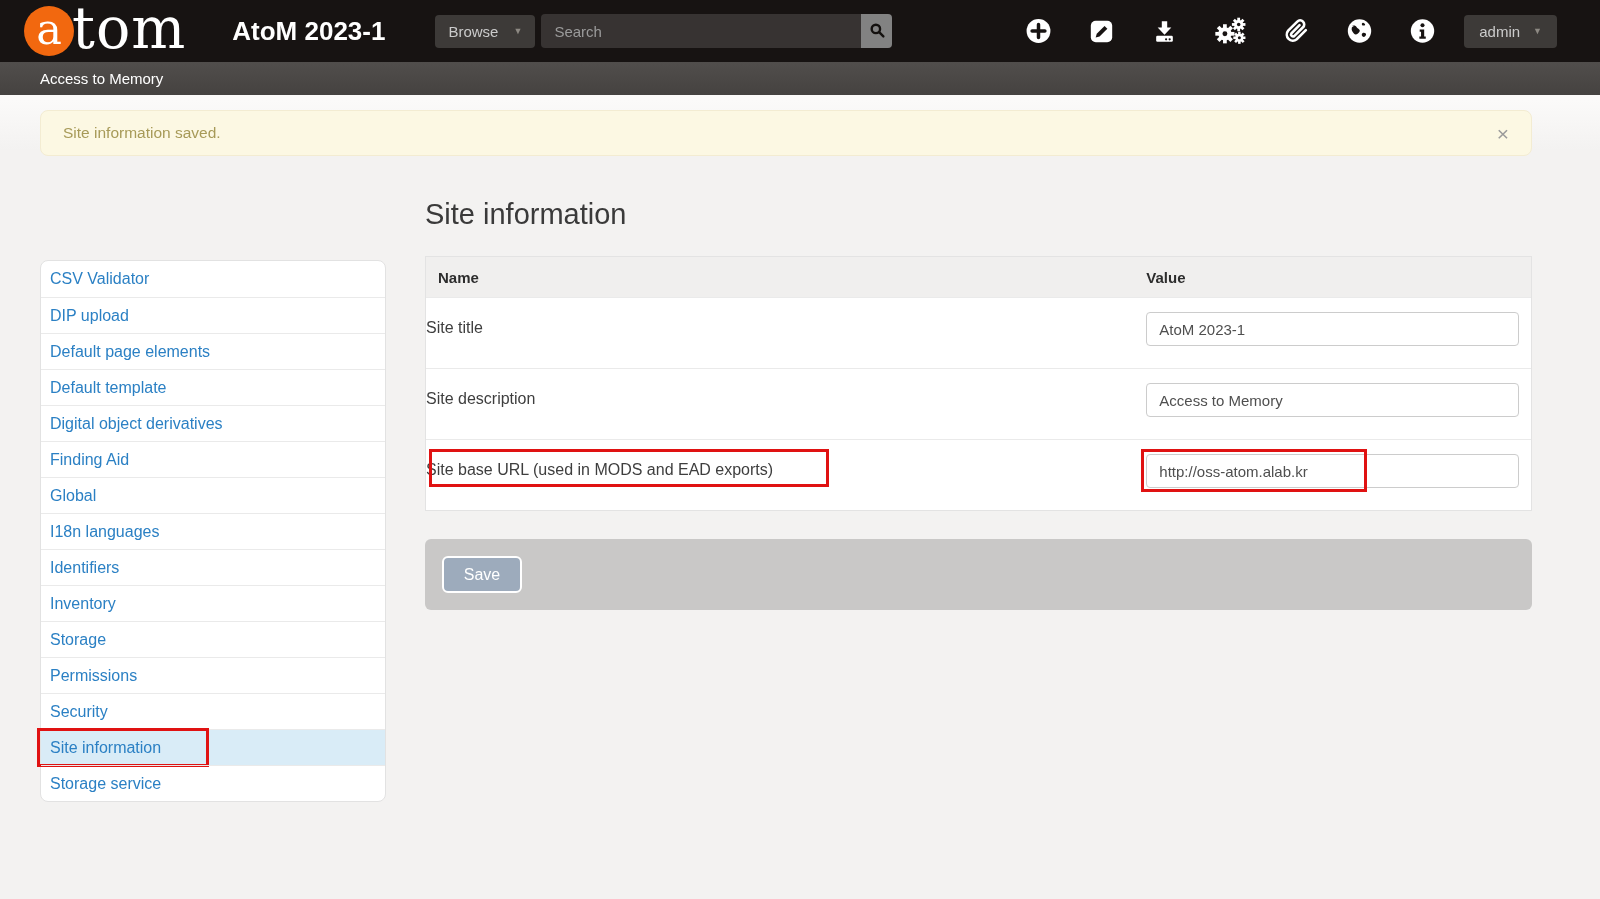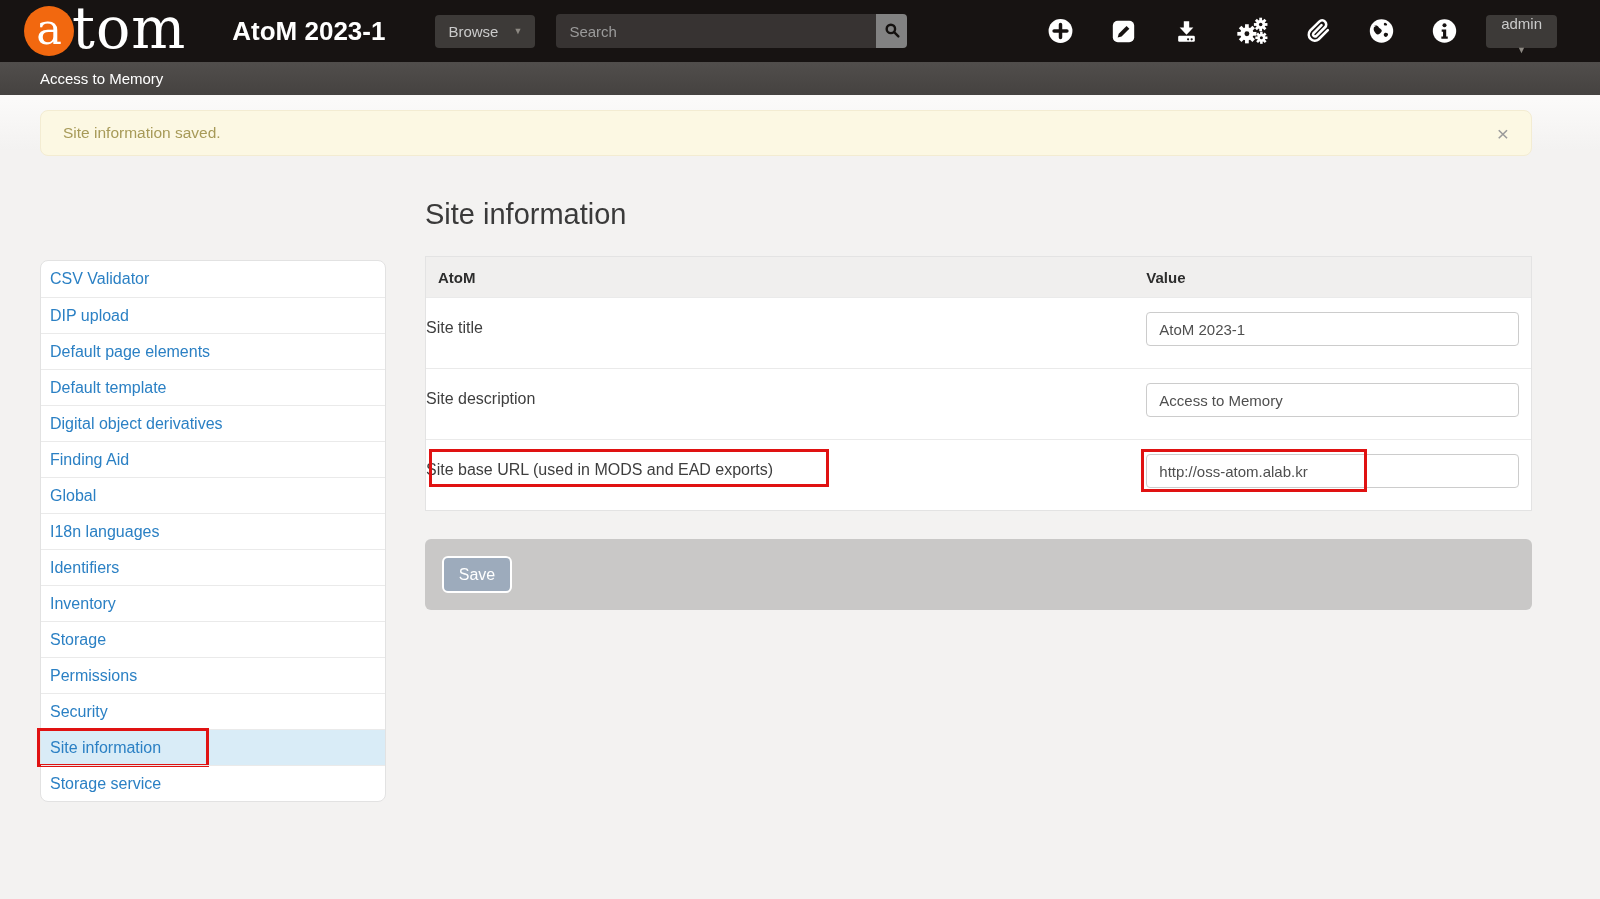--- a/index.html
+++ b/index.html
@@ -26,36 +26,36 @@
     font-family:"DejaVu Serif",serif; font-size:57px; color:#fff;
     margin-left:-2px; letter-spacing:1px; line-height:1; padding-bottom:6px;
   }
   .site-title { color:#fff; font-size:26px; font-weight:bold; margin-left:46px; cursor:pointer; text-decoration:none; }
   .browse-btn {
     margin-left:50px; background:#3d3a38; color:#cbcbcb; font-size:15px;
     height:33px; padding:0 13px; border-radius:4px; display:flex; align-items:center;
     gap:15px; cursor:pointer;
   }
   .caret { font-size:9px; color:#8d8983; }
-  .searchbox { display:flex; margin-left:21px; height:34px; }
+  .searchbox { display:flex; margin-left:6px; height:34px; }
   .searchbox input {
     width:320px; background:#373332; border:none; outline:none; color:#ccc;
     padding:0 13px; font-size:15px; border-radius:4px 0 0 4px;
   }
   .searchbox input::placeholder { color:#9b9b9b; }
   .search-btn {
     width:31px; background:#828282; border:none; border-radius:0 4px 4px 0;
     display:flex; align-items:center; justify-content:center; cursor:pointer; padding:0;
   }
   .nav-icons { display:flex; margin-left:auto; margin-right:28px; gap:36px; align-items:center; }
   .nav-icons .icn { display:inline-flex; cursor:pointer; }
   .nav-icons svg { display:block; }
   .admin-btn {
     background:#3d3a38; color:#cbcbcb; height:33px; padding:0 15px; border-radius:4px;
-    display:flex; align-items:center; gap:13px; font-size:15px; cursor:pointer;flex-direction:column;
+    display:flex; align-items:center; gap:13px; font-size:15px; cursor:pointer;
   }
 
   
   .subheader {
     height:33px; background:linear-gradient(#514e4c,#454240);
     color:#fff; font-size:15px; line-height:33px; padding-left:40px;
   }
 
   
   .alert {
@@ -106,21 +106,21 @@
   }
   .redbox-label { left:3px; top:9px; width:400px; height:38px; }
   .redbox-input { left:7px; top:9px; width:226px; height:43px; }
 
   
   .actions {
     margin-top:28px; height:71px; background:#c9c8c7; border-radius:6px;
     padding:17px 0 0 17px;
   }
   .save-btn {
-    width:70px; height:37px; background:#9dabbc; border:2px solid #fff;
+    width:80px; height:37px; background:#9dabbc; border:2px solid #fff;
     border-radius:6px; color:#fff; font-size:16px; cursor:pointer;
   }
 </style>
 </head>
 <body>
 
 <header class="navbar">
   <a class="logo">
     <span class="logo-a">a</span>
       <span class="logo-rest">tom</span>
@@ -272,21 +272,21 @@
       <li><span>Storage service</span></li>
     </ul>
   </aside>
 
   <main class="main">
     <h1>Site information</h1>
 
     <table class="settings">
       <thead>
         <tr>
-          <th class="name-col">AtoM</th>
+          <th class="name-col">Name</th>
           <th>Value</th>
         </tr>
       </thead>
       <tbody>
         <tr>
           <td class="name-cell"><span>Site title</span></td>
           <td class="value-cell"><input value="AtoM 2023-1" style=""></td>
         </tr>
         <tr>
           <td class="name-cell"><span>Site description</span></td>

